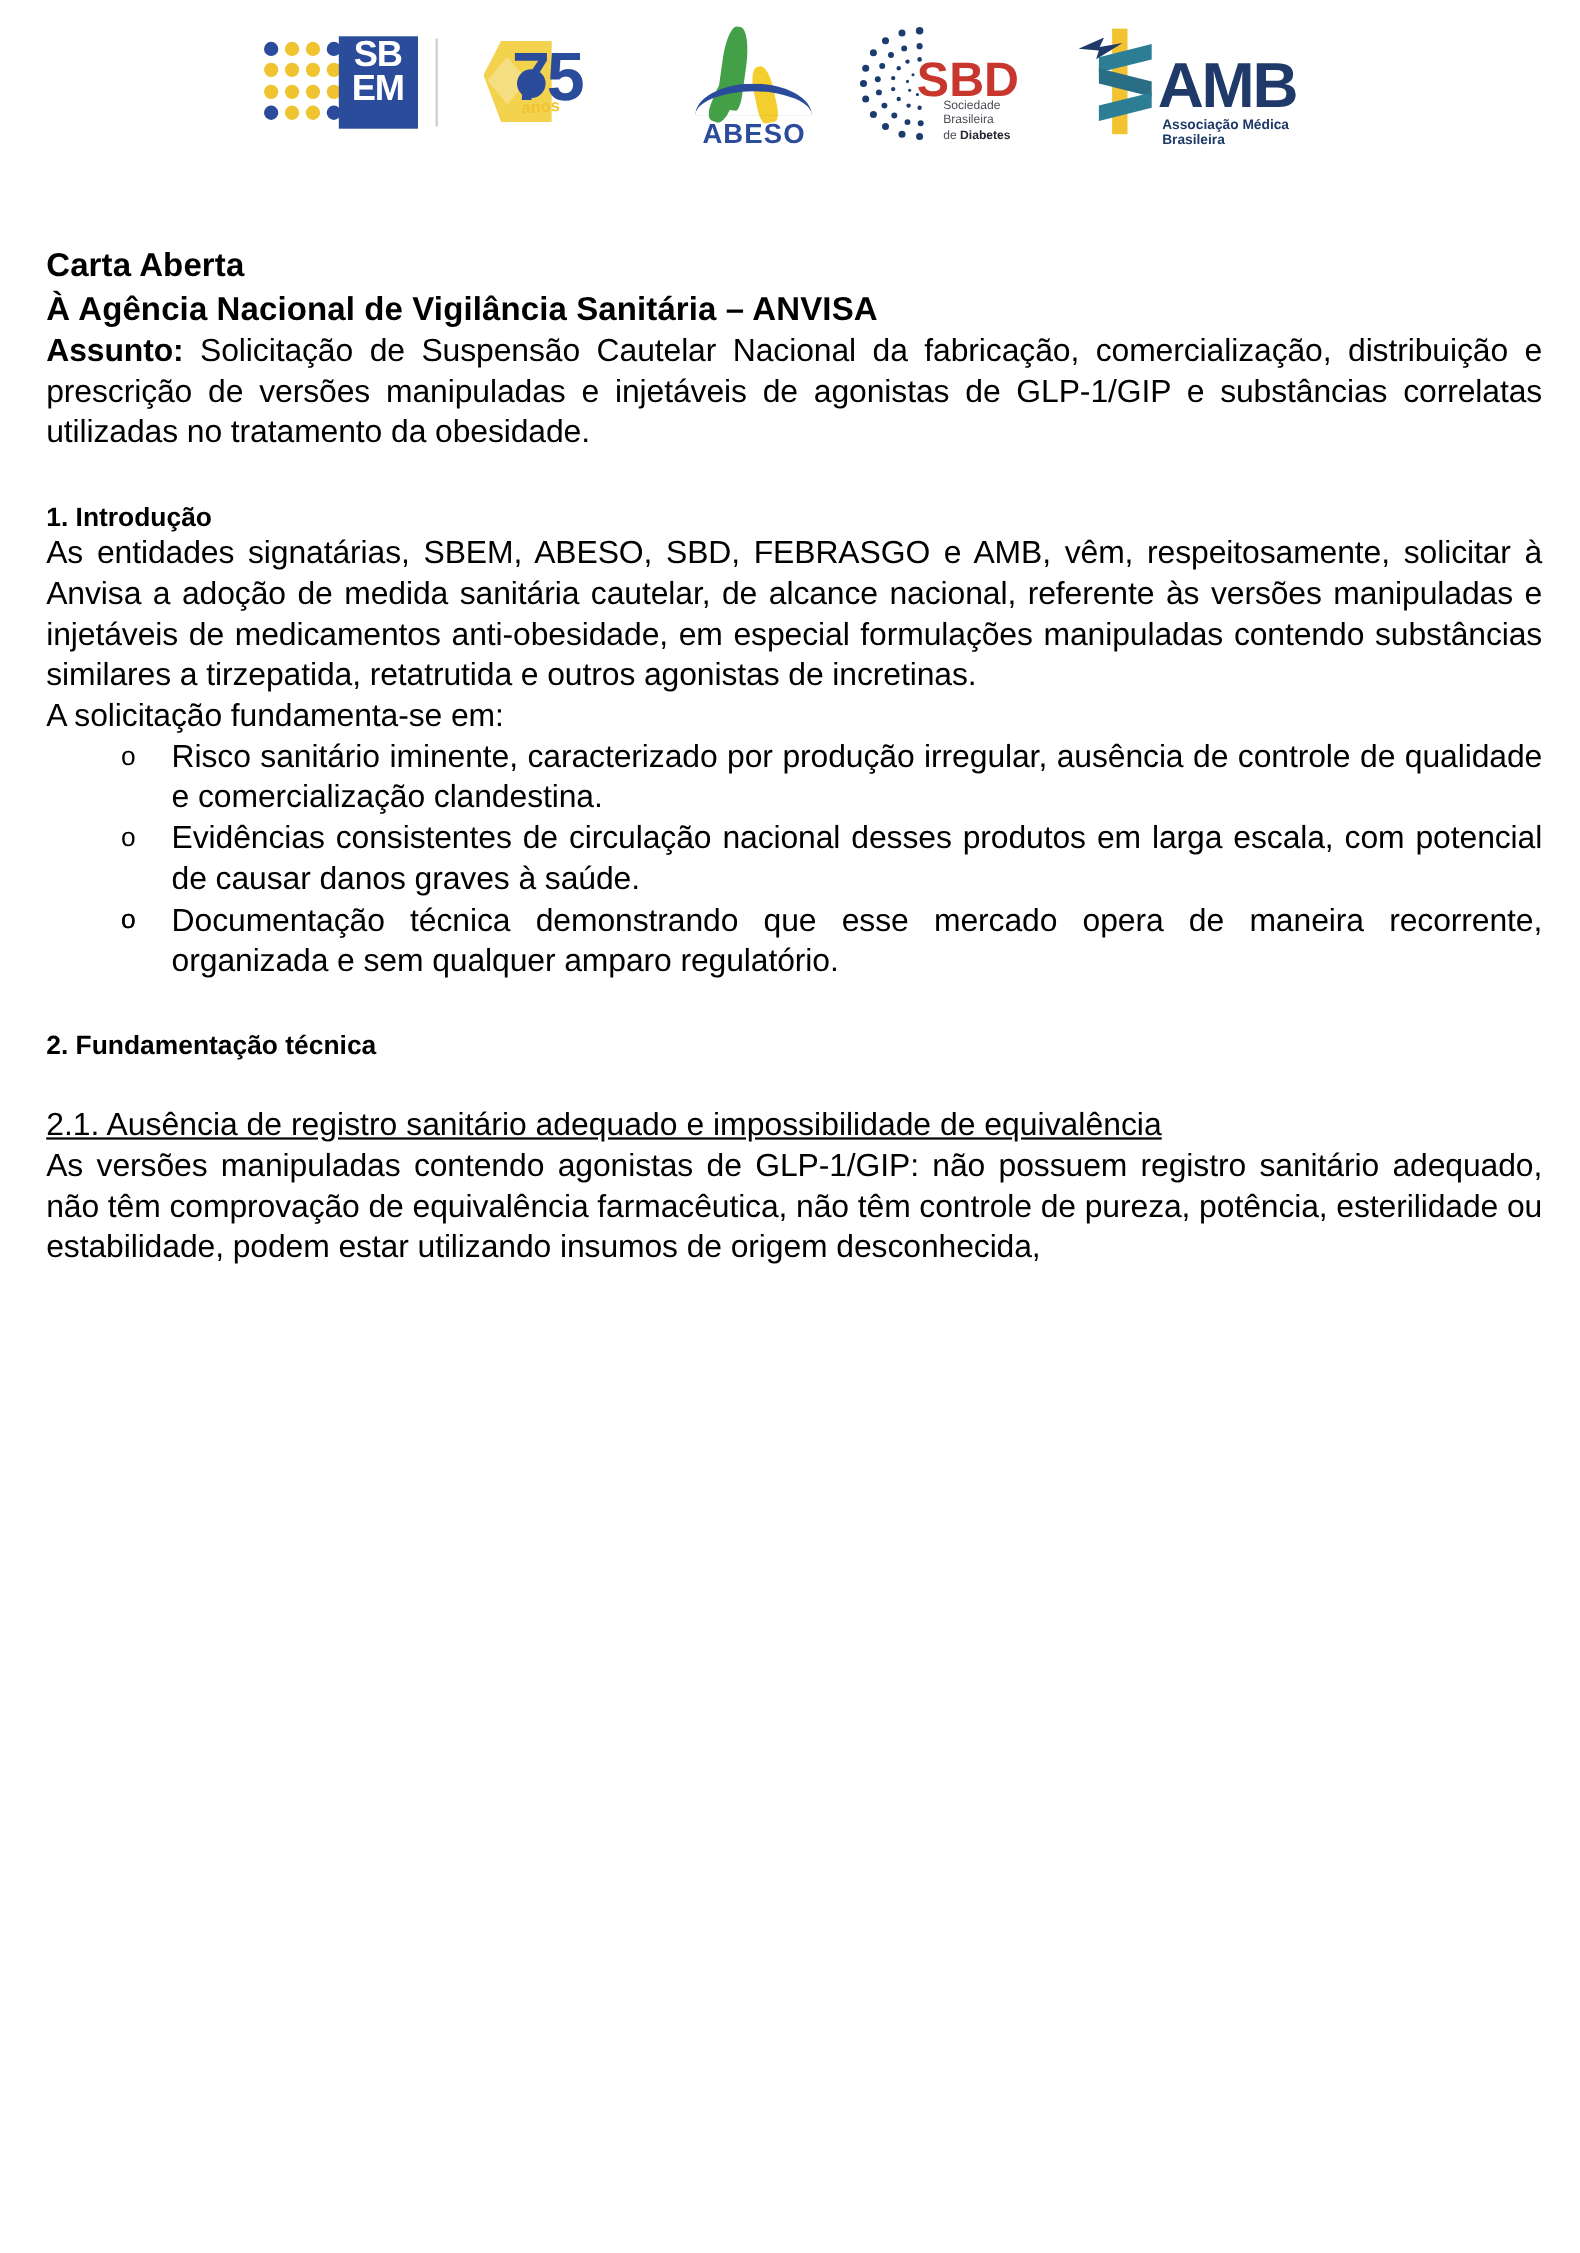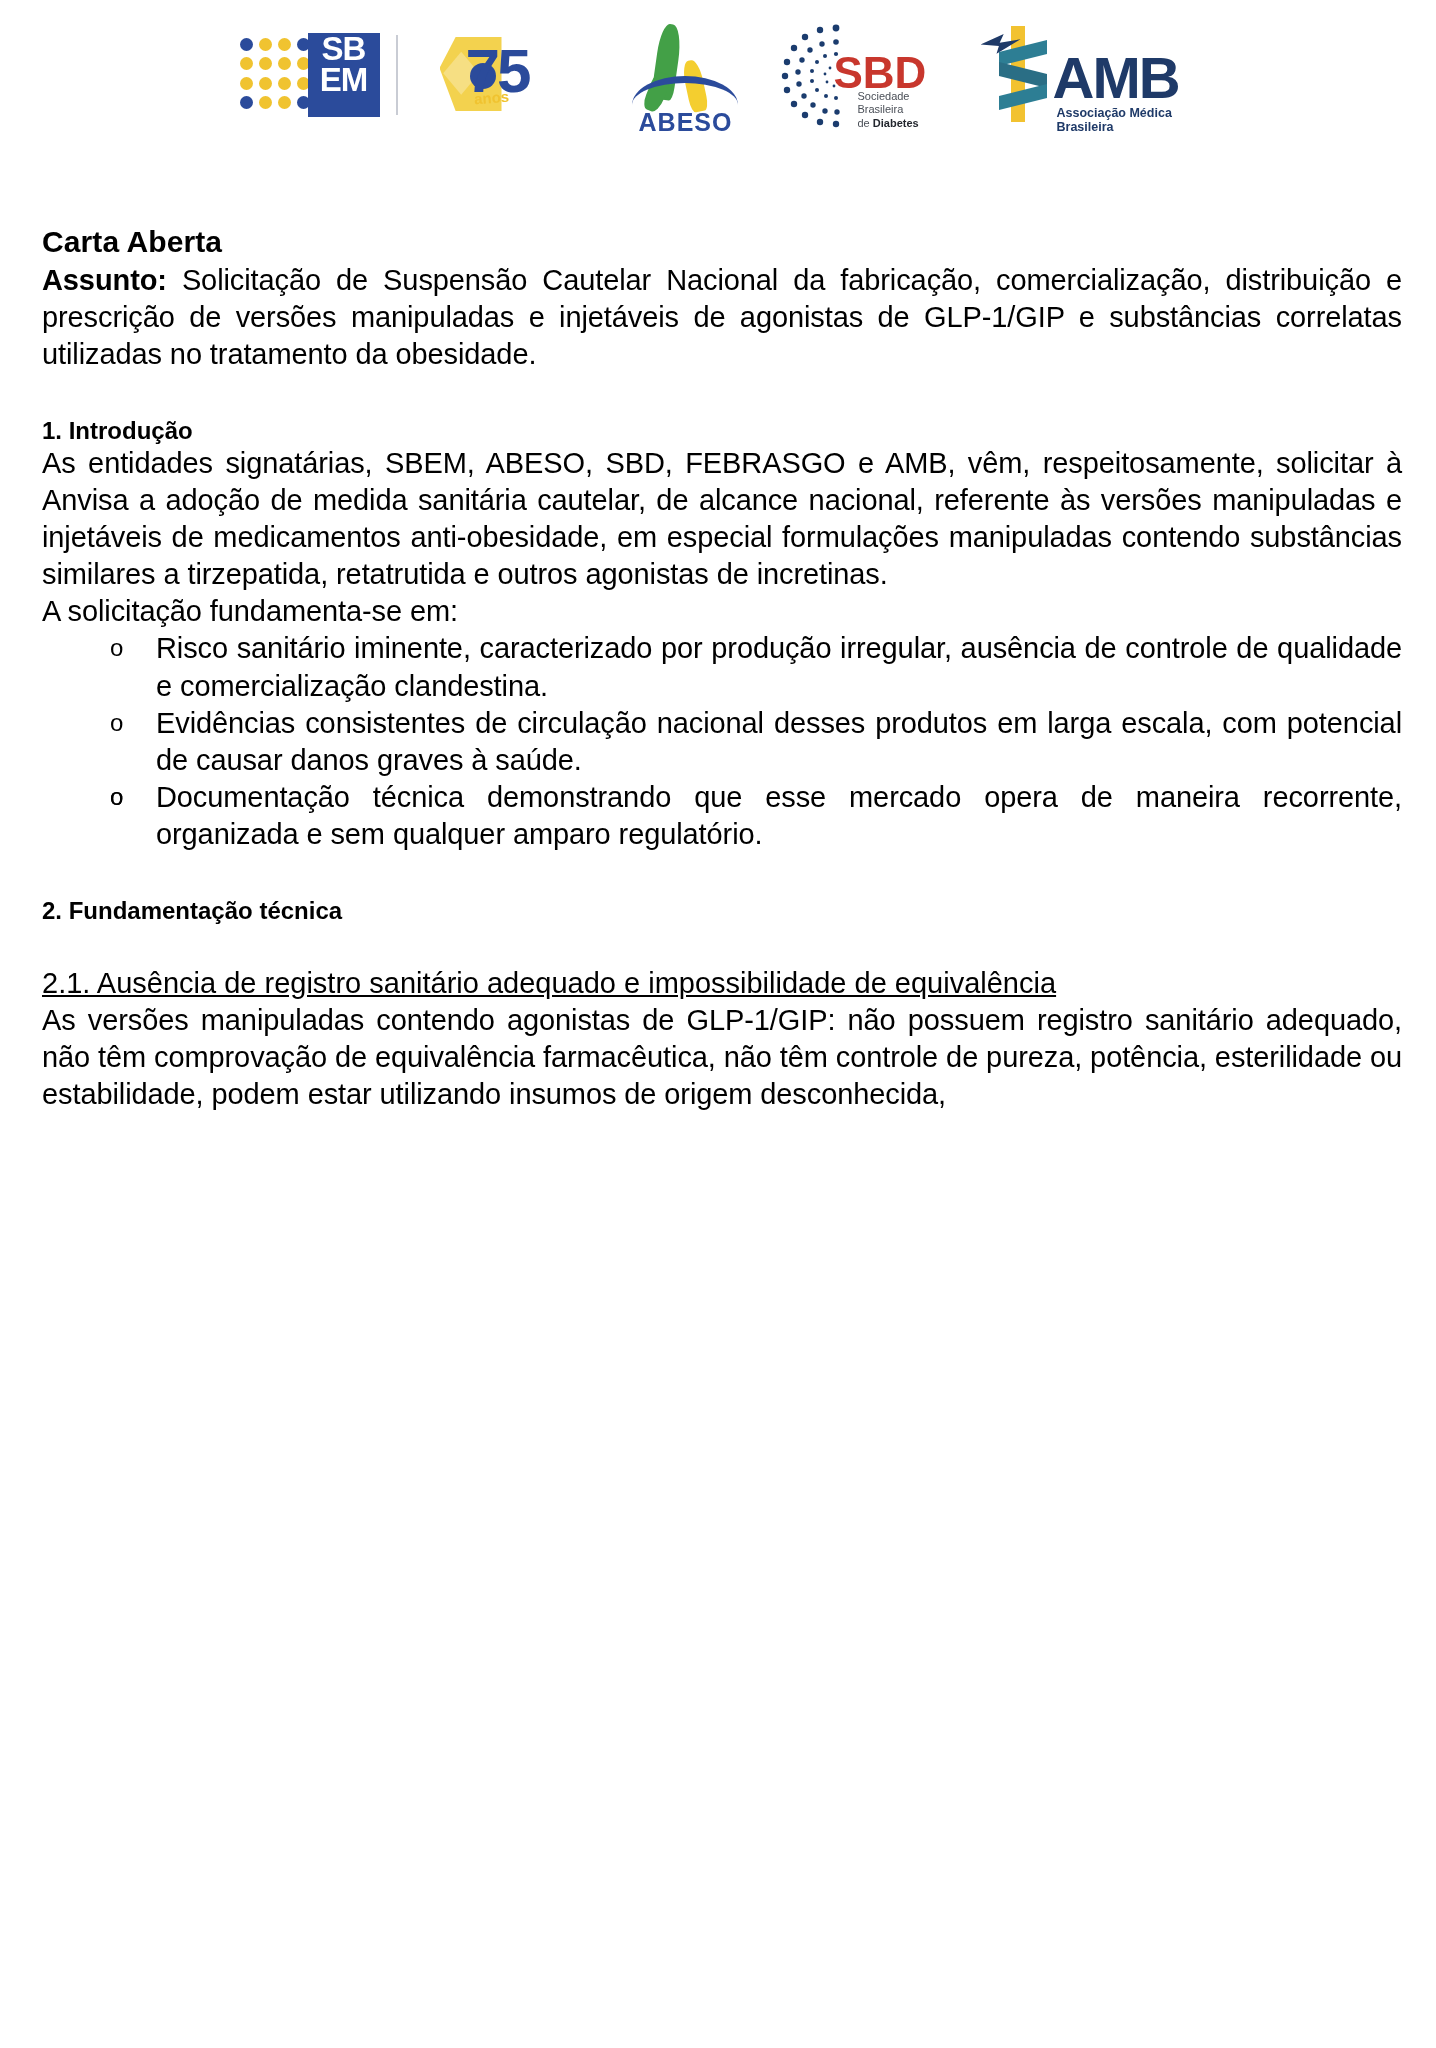--- a/index.html
+++ b/index.html
@@ -528,20 +528,21 @@
       <div class="amb-text">AMB</div>
       <div class="amb-sub">Associação Médica Brasileira</div>
     </div>
 
   </div>
 
   <div class="doc">
 
     <div class="doc-title">
       <div>Carta Aberta</div>
+      <div>À Agência Nacional de Vigilância Sanitária – ANVISA</div>
     </div>
 
 
     <p class="body assunto"><b>Assunto:</b><span> Solicitação de Suspensão Cautelar Nacional da fabricação, comercialização, distribuição e prescrição de versões manipuladas e injetáveis de agonistas de GLP-1/GIP e substâncias correlatas utilizadas no tratamento da obesidade.</span></p>
 
     <div class="heading">1. Introdução</div>
 
     <p class="body para-gap">As entidades signatárias, SBEM, ABESO, SBD, FEBRASGO e AMB, vêm, respeitosamente, solicitar à Anvisa a adoção de medida sanitária cautelar, de alcance nacional, referente às versões manipuladas e injetáveis de medicamentos anti-obesidade, em especial formulações manipuladas contendo substâncias similares a tirzepatida, retatrutida e outros agonistas de incretinas.</p>
 
     <p class="body lead-in">A solicitação fundamenta-se em:</p>

